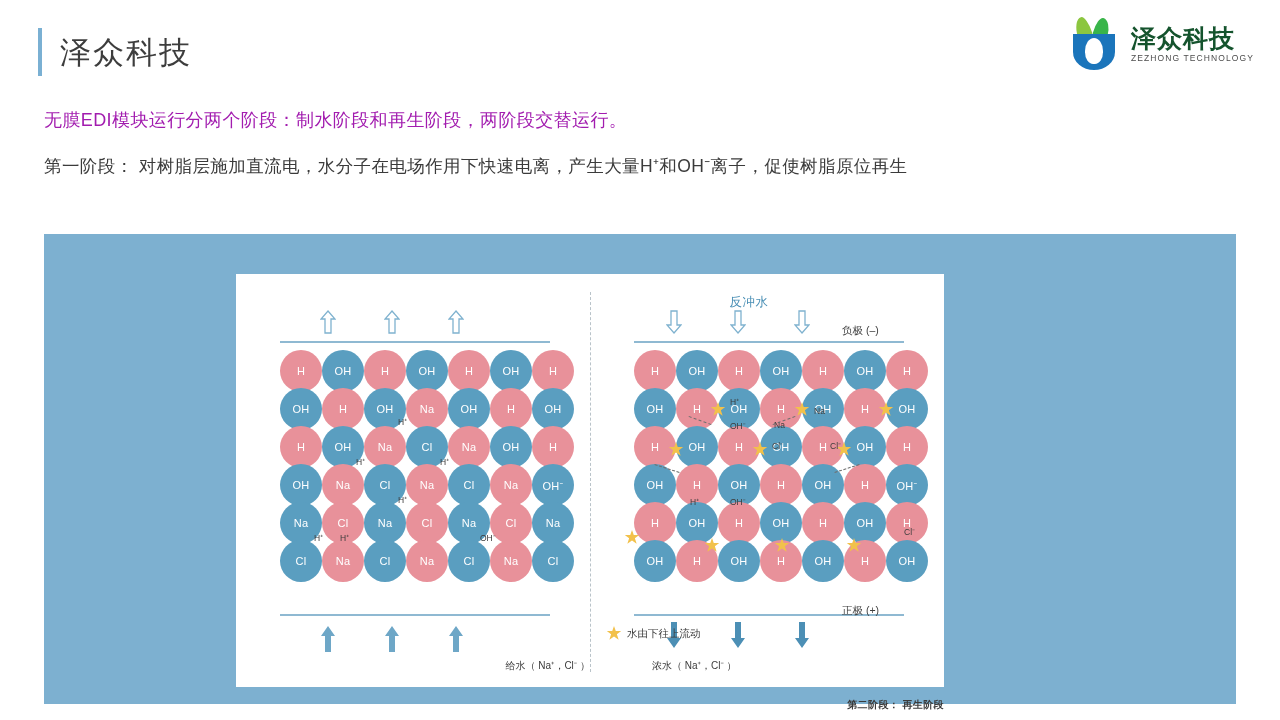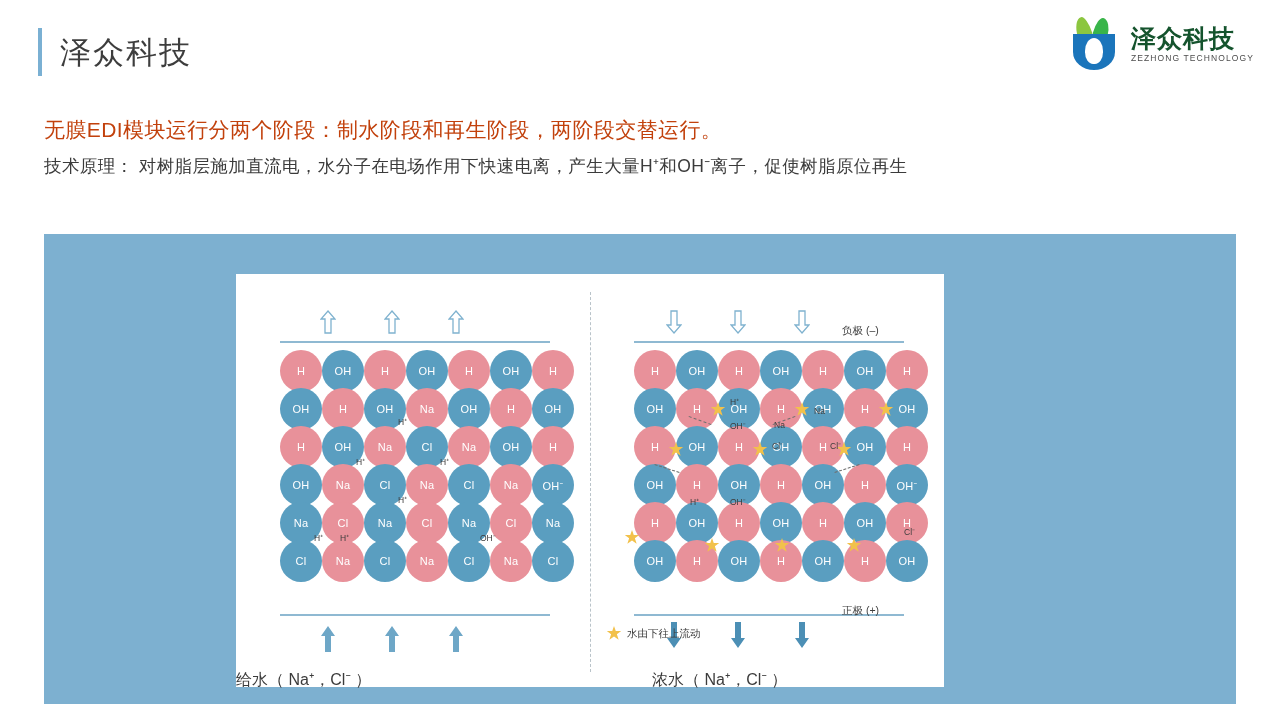--- a/index.html
+++ b/index.html
@@ -92,23 +92,23 @@
     font-size: 8.5px;
     color: #4d4d4d;
     letter-spacing: 1.1px;
     margin-top: 2px;
   }
 
   
   .intro {
     position: absolute;
     left: 44px;
-    top: 116px;
-    font-size: 21px;
-    color: #c2410c;
+    top: 108px;
+    font-size: 18px;
+    color: #a21caf;
     letter-spacing: 0.4px;
   }
   .phase-lines {
     position: absolute;
     left: 44px;
     top: 152px;
     font-size: 17.5px;
     color: #3b3b3b;
     letter-spacing: 0.4px;
     line-height: 1.62;
@@ -227,24 +227,23 @@
 
   .dashline {
     position: absolute;
     border-top: 1px dashed #6f6f6f;
     height: 0;
   }
 
   .caption {
     position: absolute;
     width: 100%;
-    text-align: left;
-    font-size: 16px;
+    text-align: right;
+    font-size: 10px;
     color: #3b3b3b;
-    margin-top: 10px;
   }
   .caption.feed { top: 356px; }
   .caption.stage-name {
     top: 388px;
     font-weight: bold;
     letter-spacing: 0.4px;
   }
   .legend {
     position: absolute;
     left: 16px;
@@ -274,21 +273,21 @@
     <div class="globe"></div>
   </div>
   <div class="logo-text">
     <div class="logo-cn">泽众科技</div>
     <div class="logo-en">ZEZHONG TECHNOLOGY</div>
   </div>
 </div>
 
 <div class="intro">无膜EDI模块运行分两个阶段：制水阶段和再生阶段，两阶段交替运行。</div>
 <div class="phase-lines">
-  <div>技术原理： 对树脂层施加直流电，水分子在电场作用下快速电离，产生大量H⁺和OH⁻离子，促使树脂原位再生</div>
+  <div>第一阶段： 对树脂层施加直流电，水分子在电场作用下快速电离，产生大量H⁺和OH⁻离子，促使树脂原位再生</div>
 </div>
 
 <div class="panel">
   <div class="white-card">
     <div class="divider"></div>
 
     <div class="stage left">
 
       <div class="hline top"></div>
       <div class="hline bottom"></div>
@@ -381,20 +380,21 @@
       <div class="arrow-solid" style="left:212px; top:352px;">
         <svg width="16" height="26" viewBox="0 0 16 26">
             <polygon points="8,0 15,10 11,10 11,26 5,26 5,10 1,10" fill="#6ea7c7"></polygon>
           </svg>
       </div>
 
       <div class="caption feed" style="top:384px;">给水（ Na⁺，Cl⁻ ）</div>
     </div>
 
     <div class="stage right">
+      <div class="stage-head" style="left:-18px;">反冲水</div>
 
       <div class="hline top"></div>
       <div class="hline bottom"></div>
 
       <div class="electrode-label" style="left:252px; top:50px;">负极 (–)</div>
       <div class="electrode-label" style="left:252px; top:330px;">正极 (+)</div>
 
       <div class="arrow-hollow-down" style="left:76px; top:36px;">
         <svg width="16" height="24" viewBox="0 0 16 24">
             <polygon points="8,23 15,15 11,15 11,1 5,1 5,15 1,15" fill="#ffffff" stroke="#7fb2cf" stroke-width="1.3"></polygon>
@@ -502,15 +502,16 @@
         <svg width="16" height="26" viewBox="0 0 16 26">
             <polygon points="8,26 15,16 11,16 11,0 5,0 5,16 1,16" fill="#4c8fb5"></polygon>
           </svg>
       </div>
 
       <div class="legend">
         <span class="star sm"></span>
         <span>水由下往上流动</span>
       </div>
       <div class="caption" style="top:384px; left:62px; width:auto;">浓水（ Na⁺，Cl⁻ ）</div>
+      <div class="caption stage-name" style="top:424px;">第二阶段： 再生阶段</div>
     </div>
   </div>
 </div>
 
 </body></html>

